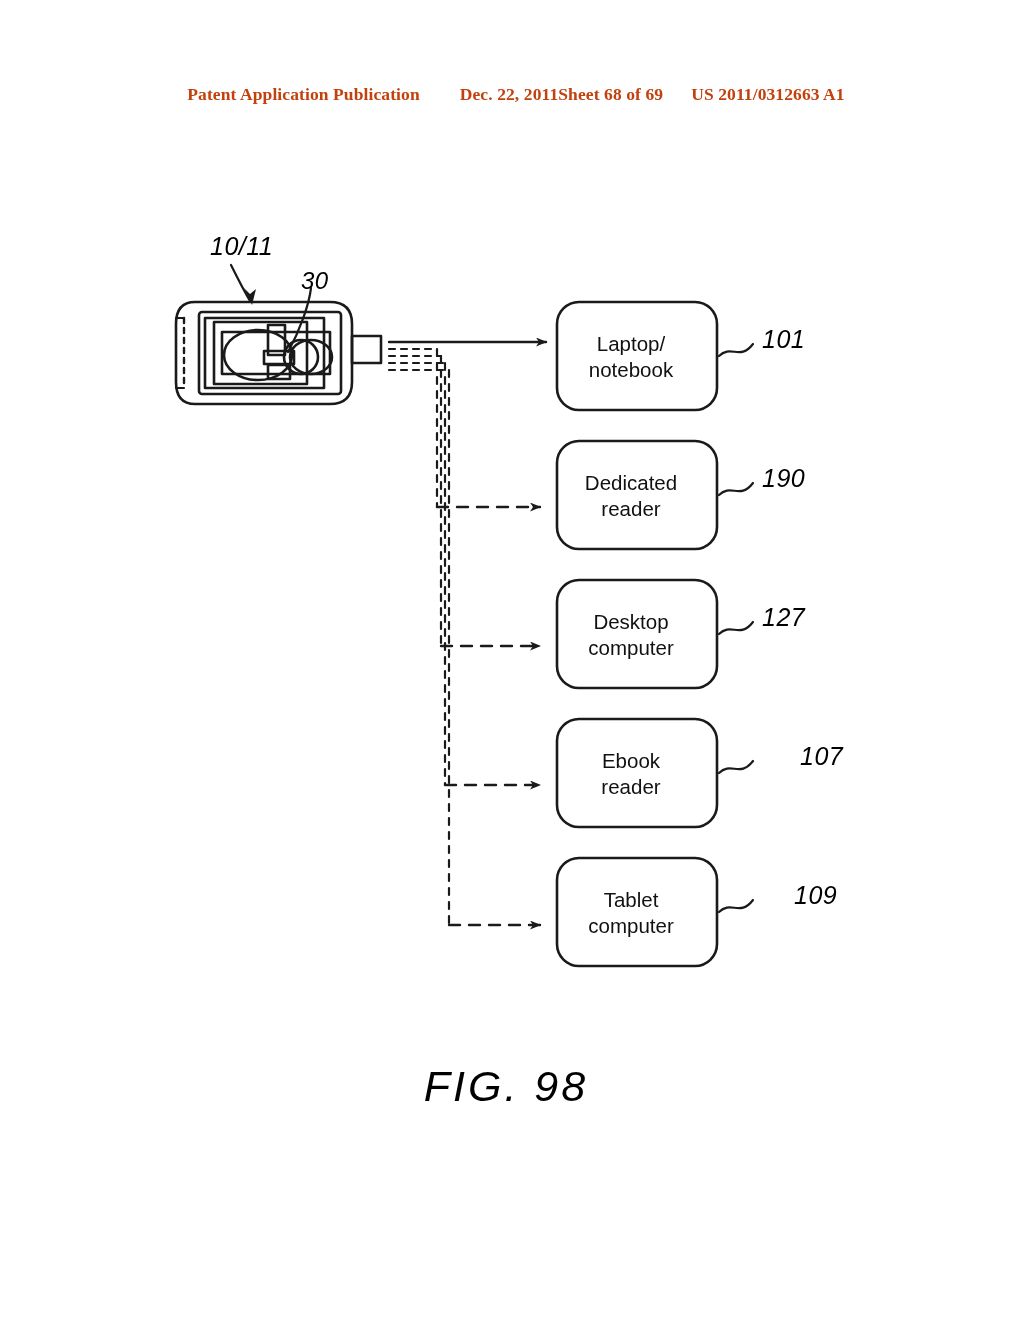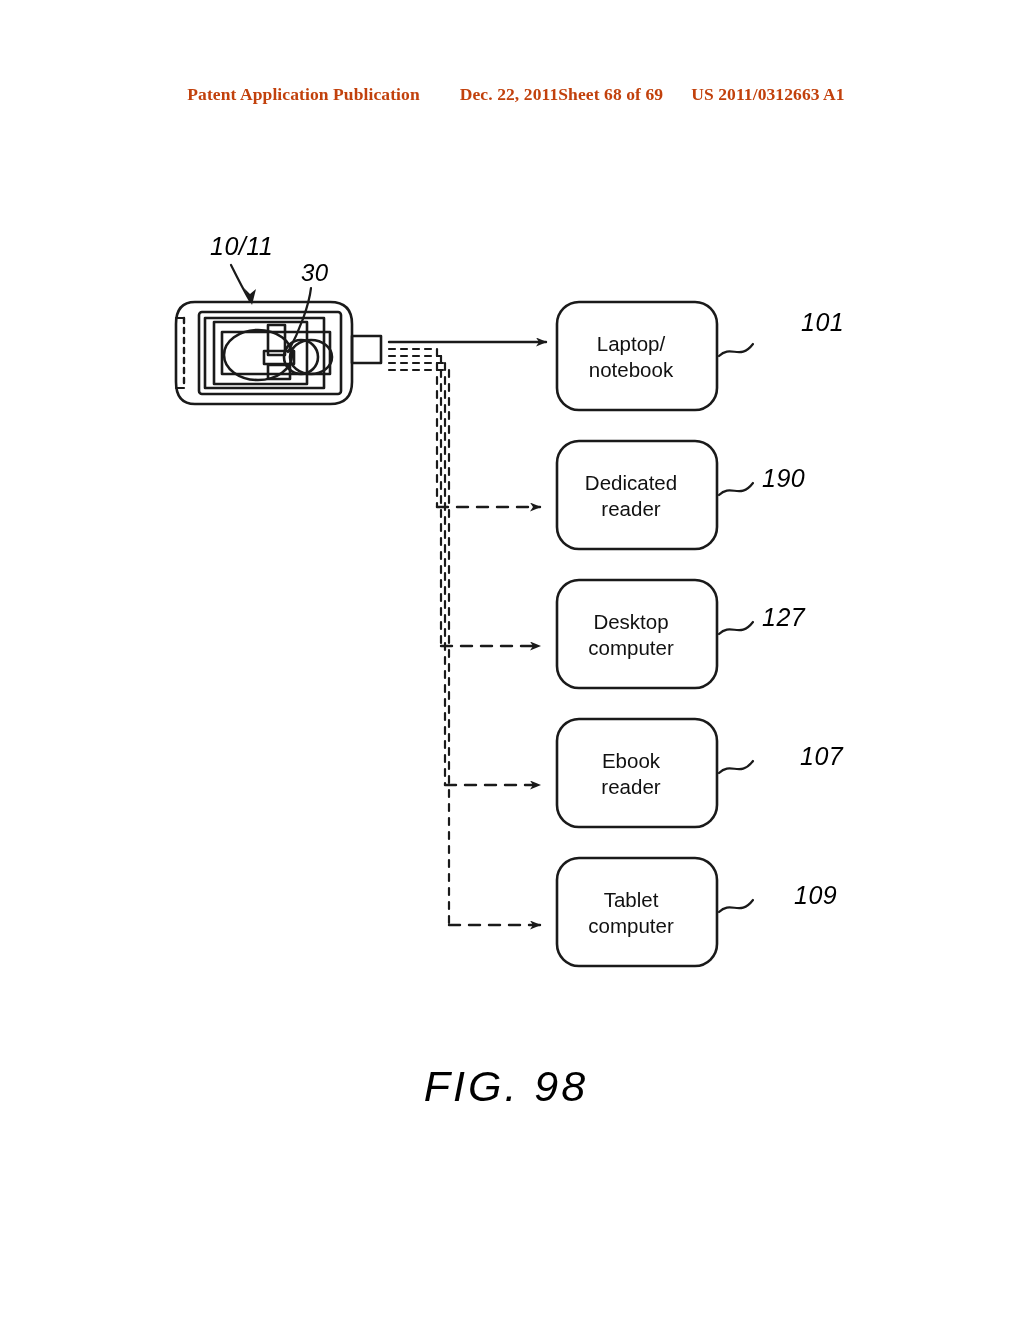--- a/index.html
+++ b/index.html
@@ -216,24 +216,24 @@
 notebook</div>
   <div class="box-label" style="left:557px; top:470px;">Dedicated
 reader</div>
   <div class="box-label" style="left:557px; top:609px;">Desktop
 computer</div>
   <div class="box-label" style="left:557px; top:748px;">Ebook
 reader</div>
   <div class="box-label" style="left:557px; top:887px;">Tablet
 computer</div>
 
-  <div class="ref-num" style="left:762px; top:308px;margin-left:39px;">101</div>
+  <div class="ref-num" style="left:762px; top:325px;">101</div>
   <div class="ref-num" style="left:762px; top:464px;">190</div>
   <div class="ref-num" style="left:762px; top:603px;">127</div>
   <div class="ref-num" style="left:762px; top:742px;margin-left:38px;">107</div>
   <div class="ref-num" style="left:762px; top:881px;margin-left:32px;">109</div>
 
   <div class="ref-num" style="left:210px; top:232px;">10/11</div>
-  <div class="ref-num small" style="left:301px; top:259px;text-align:center;">30</div>
+  <div class="ref-num small" style="left:301px; top:267px;text-align:center;">30</div>
 
   <div id="fig-caption">FIG. 98</div>
 
 </div>
 
 </body></html>

